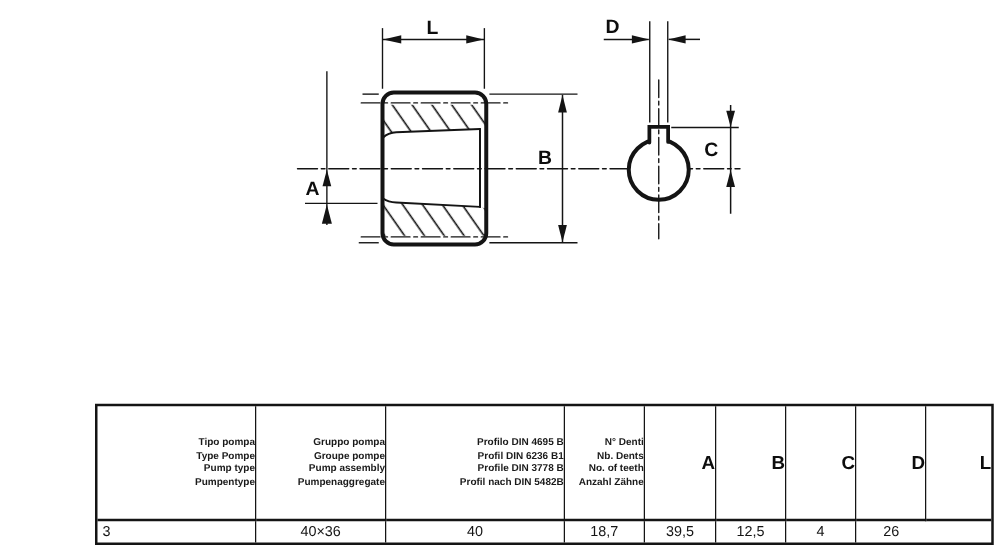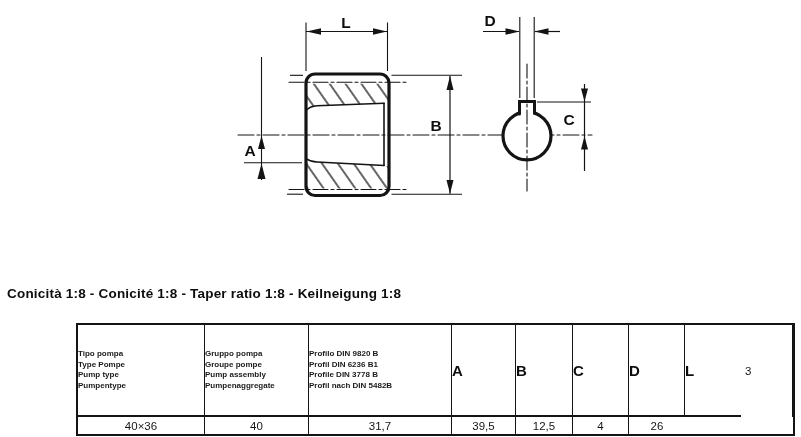--- a/index.html
+++ b/index.html
@@ -17,21 +17,21 @@
   .spec-table{
     position:absolute;left:76px;top:323px;width:719px;height:113px;
     box-sizing:border-box;border:2px solid #141414;
     display:grid;
     grid-template-columns:127px 104px 143px 64px 57px 56px 56px 56px 1fr;
     grid-template-rows:92px 1fr;
     background:#fff;
   }
   .cell{
     box-sizing:border-box;border-right:1.5px solid #141414;
-    display:flex;flex-direction:column;align-items:flex-start;justify-content:center;
+    display:flex;flex-direction:column;align-items:flex-end;justify-content:center;
     overflow:hidden;
   }
   .cell.last{border-right:none;}
   .hdr{border-bottom:2px solid #141414;}
   .hdr .hline{
     font-size:8px;line-height:10.5px;font-weight:700;color:#1a1a1a;
     white-space:nowrap;text-align:center;
   }
   .hdr.dimcol{font-size:15px;font-weight:700;color:#0d0d0d;}
   .val{
@@ -116,51 +116,56 @@
 
     <g stroke="#141414" fill="none">
       <line x1="537" y1="102" x2="591" y2="102" stroke-width="1.1"></line>
       <line x1="584.5" y1="84" x2="584.5" y2="171" stroke-width="1.2"></line>
       <polygon points="584.5,101.5 581,88.5 588,88.5" fill="#141414" stroke="none"></polygon>
       <polygon points="584.5,136 581,149.5 588,149.5" fill="#141414" stroke="none"></polygon>
       <text x="569" y="125" text-anchor="middle" font-size="15.5" font-weight="bold" fill="#0d0d0d" stroke="none">C</text>
     </g>
   </svg>
 
-  <div class="title">Conicità 1:8 - Conicité 1:8 - Taper ratio 1:8 - Keilneigung 1:8</div>
 
   <div class="spec-table">
 
     <div class="cell hdr">
       <div class="hline">Tipo pompa</div>
       <div class="hline">Type Pompe</div>
       <div class="hline">Pump type</div>
       <div class="hline">Pumpentype</div>
     </div>
     <div class="cell hdr">
       <div class="hline">Gruppo pompa</div>
       <div class="hline">Groupe pompe</div>
       <div class="hline">Pump assembly</div>
       <div class="hline">Pumpenaggregate</div>
     </div>
     <div class="cell hdr">
-      <div class="hline">Profilo DIN 9820 B</div>
+      <div class="hline">Profilo DIN 4695 B</div>
       <div class="hline">Profil DIN 6236 B1</div>
       <div class="hline">Profile DIN 3778 B</div>
       <div class="hline">Profil nach DIN 5482B</div>
+    </div>
+    <div class="cell hdr">
+      <div class="hline">N° Denti</div>
+      <div class="hline">Nb. Dents</div>
+      <div class="hline">No. of teeth</div>
+      <div class="hline">Anzahl Zähne</div>
     </div>
     <div class="cell hdr dimcol">A</div>
     <div class="cell hdr dimcol">B</div>
     <div class="cell hdr dimcol">C</div>
     <div class="cell hdr dimcol">D</div>
     <div class="cell hdr dimcol last">L</div>
 
     <div class="cell val leftal">3</div>
     <div class="cell val">40×36</div>
     <div class="cell val">40</div>
-    <div class="cell val">31,7</div>
+    <div class="cell val">18,7</div>
     <div class="cell val">39,5</div>
     <div class="cell val">12,5</div>
     <div class="cell val">4</div>
     <div class="cell val last">26</div>
 
   </div>
 </div>
 
 </body></html>

